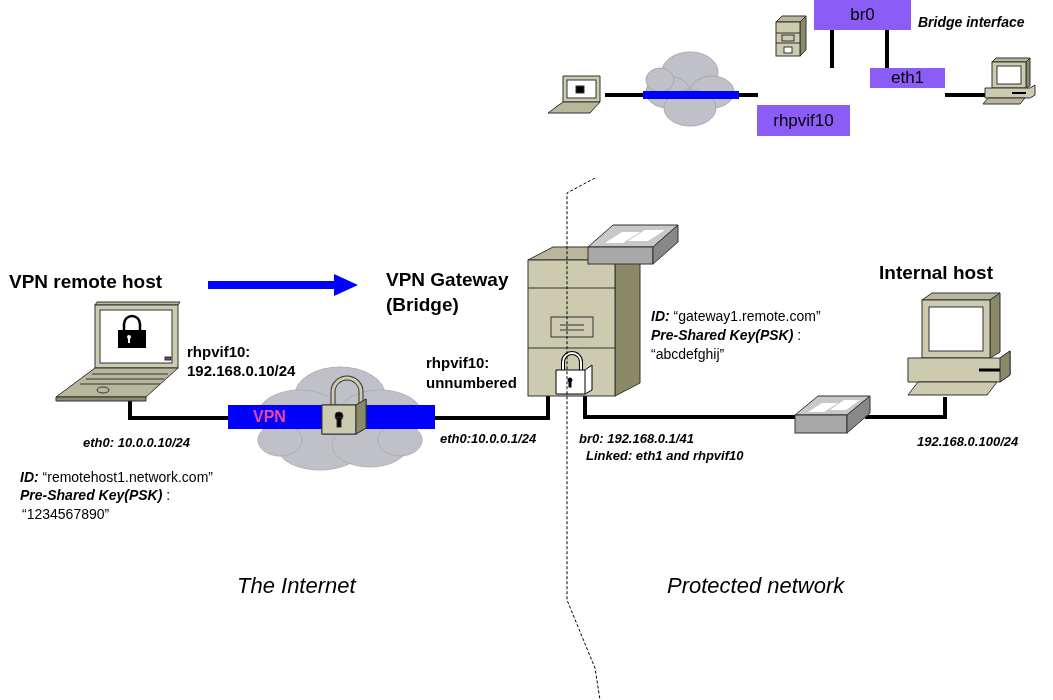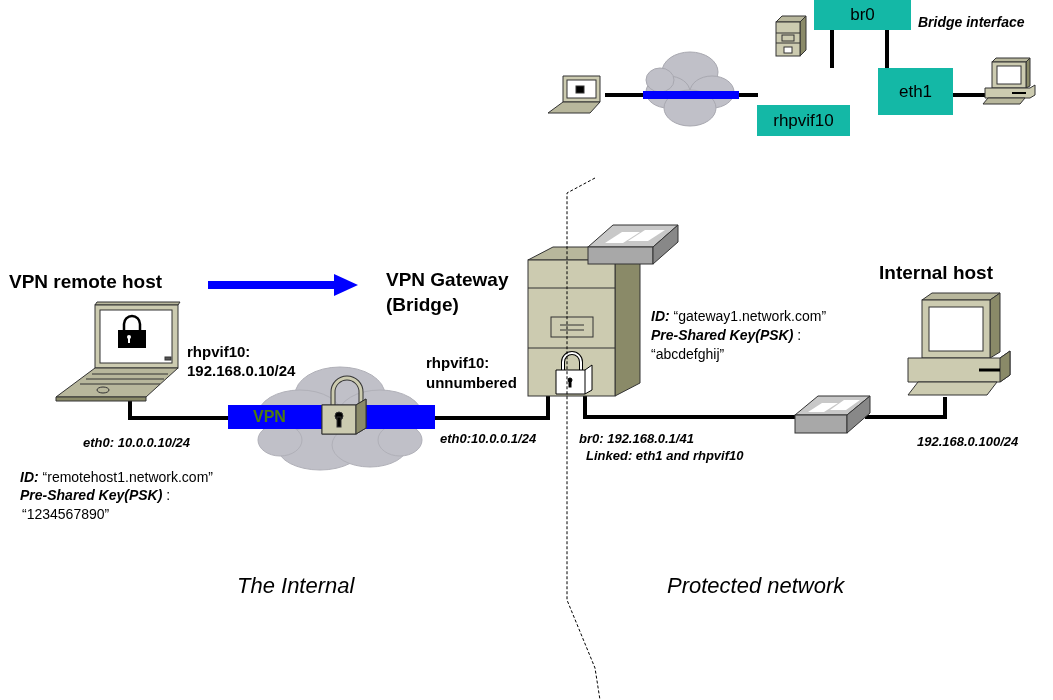--- a/index.html
+++ b/index.html
@@ -5,22 +5,22 @@
   html, body { margin:0; padding:0; background:#ffffff; }
   body { width:1053px; height:700px; position:relative; overflow:hidden; font-family:"Liberation Sans", sans-serif; color:#000; }
   svg#diagram { position:absolute; left:0; top:0; }
   .t { position:absolute; white-space:nowrap; line-height:1.15; }
   .bi { font-weight:bold; font-style:italic; }
   .big { font-size:19px; font-weight:bold; }
   .lbl { font-size:15px; font-weight:bold; }
   .ip { font-size:13px; font-weight:bold; font-style:italic; }
   .cred { font-size:14px; }
   .zone { font-size:22px; font-style:italic; }
-  .iface-box { position:absolute; background:#14b8a6; color:#000; font-size:17px; display:flex; align-items:center; justify-content:center; }
-  .vpn-label { position:absolute; color:#4d7c0f; font-weight:bold; font-size:16px; }
+  .iface-box { position:absolute; background:#8b5cf6; color:#000; font-size:17px; display:flex; align-items:center; justify-content:center; }
+  .vpn-label { position:absolute; color:#ec4899; font-weight:bold; font-size:16px; }
 </style>
 </head>
 <body>
 
 <svg id="diagram" width="1053" height="700" viewBox="0 0 1053 700">
   <defs>
     <g id="cloud-shape">
       <ellipse cx="0" cy="0" rx="40" ry="24"></ellipse>
     </g>
   </defs>
@@ -164,21 +164,21 @@
 
   <polyline points="595,178 567,193 567,600 595,668 600,700" fill="none" stroke="#000" stroke-width="1" stroke-dasharray="3,2"></polyline>
 </svg>
 
 <div class="iface-box" style="left:814px;top:0px;width:97px;height:30px;">
     <span>br0</span>
   </div>
 <div class="iface-box" style="left:757px;top:68px;width:93px;height:31px;margin-top:37px;">
     <span>rhpvif10</span>
   </div>
-<div class="iface-box" style="left:870px;top:68px;width:75px;height:47px;margin-left:8px;">
+<div class="iface-box" style="left:870px;top:68px;width:75px;height:20px;">
     <span>eth1</span>
   </div>
 <div class="t bi" style="left:918px;top:14px;font-size:14px;">Bridge interface</div>
 
 <div class="t big" style="left:9px;top:271px;">VPN remote host</div>
 <div class="t lbl" style="left:187px;top:343px;">rhpvif10:</div>
 <div class="t lbl" style="left:187px;top:362px;">192.168.0.10/24</div>
 <div class="t ip" style="left:83px;top:436px;">eth0: 10.0.0.10/24</div>
 <div class="t cred" style="left:20px;top:469px;"><span class="bi">ID:</span> <span>“remotehost1.network.com”</span></div>
 <div class="t cred" style="left:20px;top:487px;"><span class="bi">Pre-Shared Key(PSK)</span><span> :</span></div>
@@ -186,21 +186,21 @@
 
 <div class="vpn-label" style="left:253px;top:408px;">VPN</div>
 
 <div class="t big" style="left:386px;top:269px;">VPN Gateway</div>
 <div class="t big" style="left:386px;top:294px;text-align:center;">(Bridge)</div>
 <div class="t lbl" style="left:426px;top:354px;">rhpvif10:</div>
 <div class="t lbl" style="left:426px;top:374px;">unnumbered</div>
 <div class="t ip" style="left:440px;top:432px;">eth0:10.0.0.1/24</div>
 <div class="t ip" style="left:579px;top:432px;">br0: 192.168.0.1/41</div>
 <div class="t ip" style="left:586px;top:449px;">Linked: eth1 and rhpvif10</div>
-<div class="t cred" style="left:651px;top:308px;"><span class="bi">ID:</span> <span>“gateway1.network.com”</span></div>
+<div class="t cred" style="left:651px;top:308px;"><span class="bi">ID:</span> <span>“gateway1.remote.com”</span></div>
 <div class="t cred" style="left:651px;top:327px;"><span class="bi">Pre-Shared Key(PSK)</span><span> :</span></div>
 <div class="t cred" style="left:651px;top:346px;">“abcdefghij”</div>
 
 <div class="t big" style="left:879px;top:262px;">Internal host</div>
 <div class="t ip" style="left:917px;top:435px;">192.168.0.100/24</div>
 
-<div class="t zone" style="left:237px;top:573px;">The Internal</div>
+<div class="t zone" style="left:237px;top:573px;">The Internet</div>
 <div class="t zone" style="left:667px;top:573px;">Protected network</div>
 
 </body></html>

